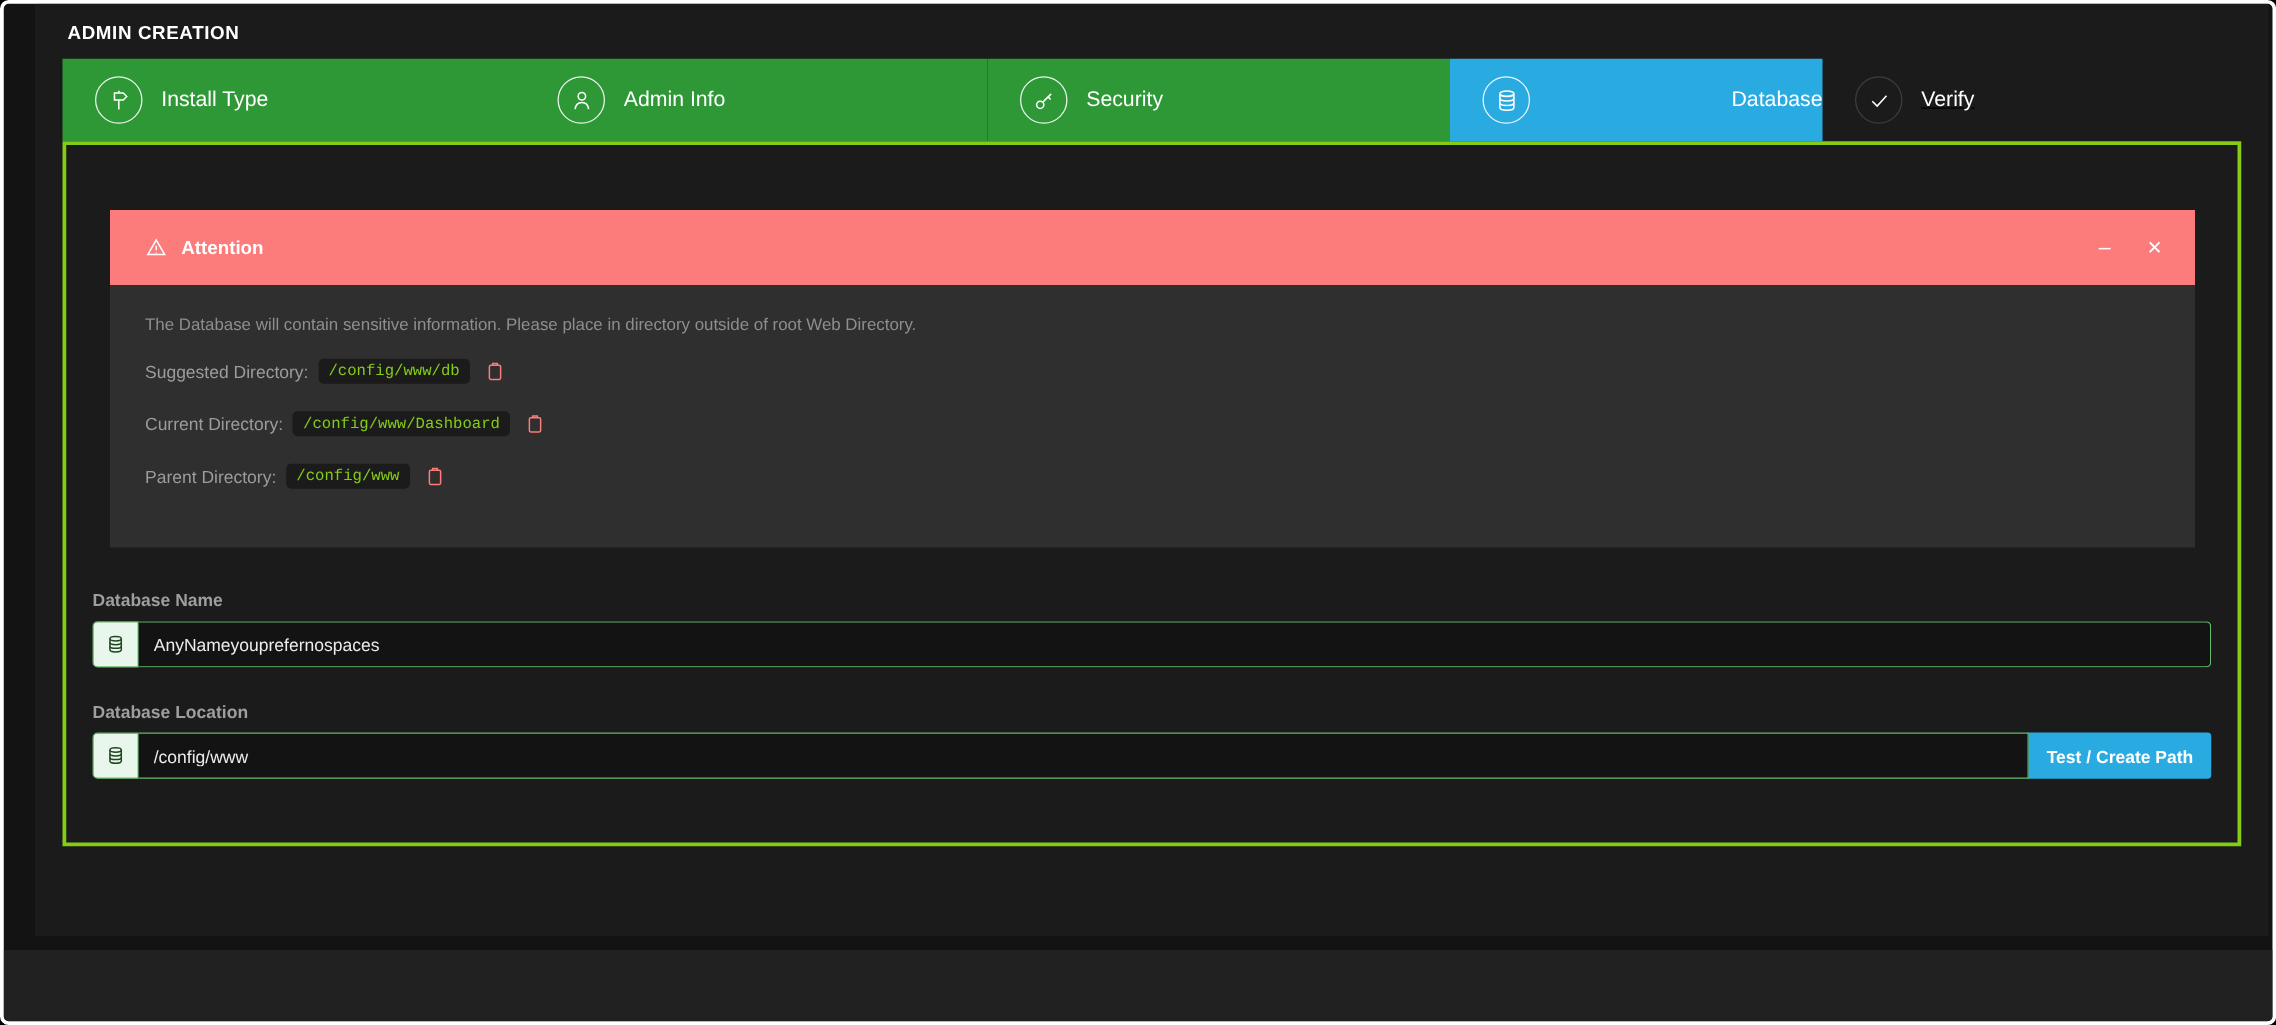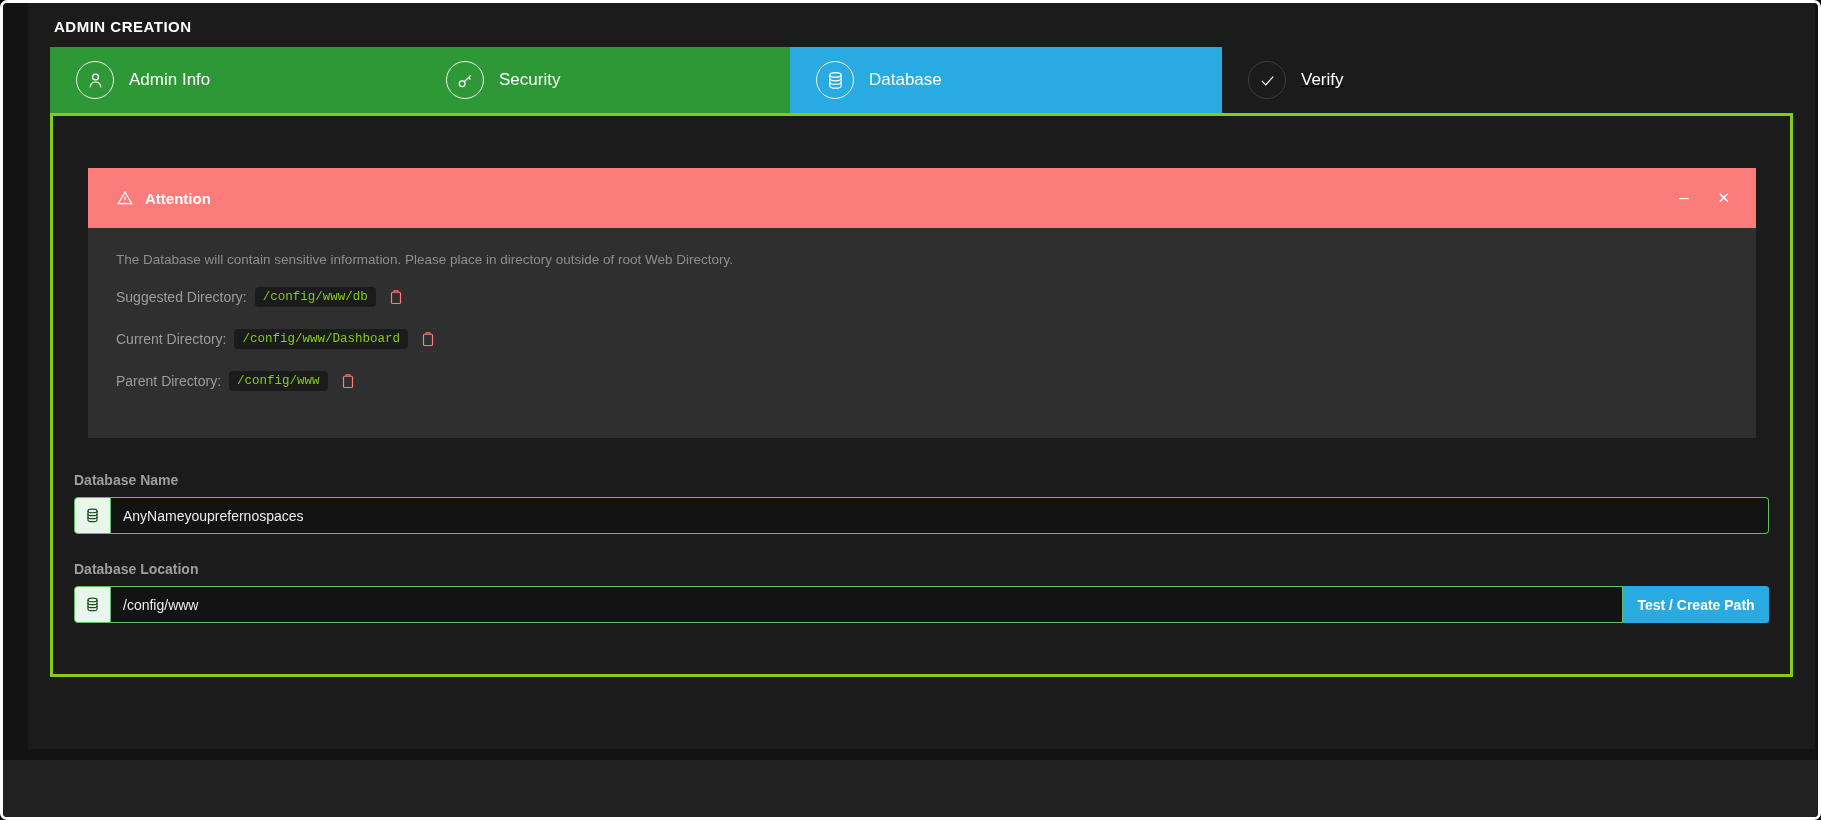--- a/index.html
+++ b/index.html
@@ -29,21 +29,21 @@
   .step--active { background:#29abe2; }
   .step--todo   { background:transparent;text-decoration:underline; }
   .step-icon {
     width:38px; height:38px; border:1px solid rgba(255,255,255,.9);
     border-radius:50%; display:flex; align-items:center; justify-content:center;
     color:#ffffff; flex:none;
   }
   .step--todo .step-icon { border-color:#3d3d3d; }
   .step-label { color:#ffffff; font-size:17px; }
   .w1 { width:370px; } .w2 { width:370px; } .w3 { width:370px; }
-  .w4 { width:432px; } .w5 { flex:1; }
+  .w4 { width:298px;justify-content:space-between; } .w5 { flex:1; }
 
   
   .pane {
     border:3px solid #84cc16; height:564px;
     padding:52px 20px 0 20px;
   }
 
   
   .alert { margin:0 14px 0 15px; }
   .alert-header {
@@ -111,20 +111,30 @@
 <body>
 
 <div class="frame">
 
   <div class="card">
 
     <div class="card-title">ADMIN CREATION</div>
 
     <div class="steps">
 
+      <div class="step step--done w1">
+        <span class="step-icon">
+          <svg width="21" height="21" viewBox="0 0 24 24" fill="none" stroke="currentColor" stroke-width="1.4">
+            <path d="M11.5 3v2"></path>
+              <path d="M7.5 5h8l3.2 3.2-3.2 3.2h-8z"></path>
+              <path d="M11.5 11.4V20"></path>
+          </svg>
+        </span>
+        <span class="step-label">Install Type</span>
+      </div>
 
       <div class="step step--done w2">
         <span class="step-icon">
           <svg width="21" height="21" viewBox="0 0 24 24" fill="none" stroke="currentColor" stroke-width="1.4">
             <circle cx="12" cy="8" r="3.4"></circle>
               <path d="M5.8 19.8c.5-4 3-6.1 6.2-6.1s5.7 2.1 6.2 6.1"></path>
           </svg>
         </span>
         <span class="step-label">Admin Info</span>
       </div>

